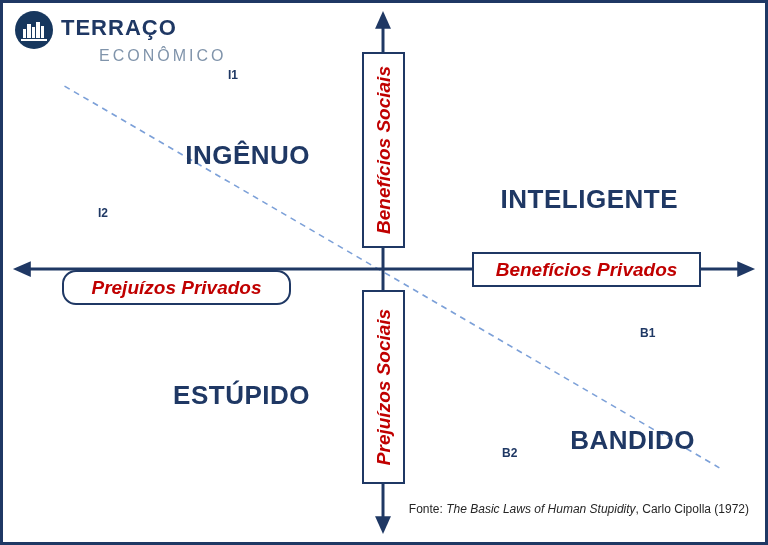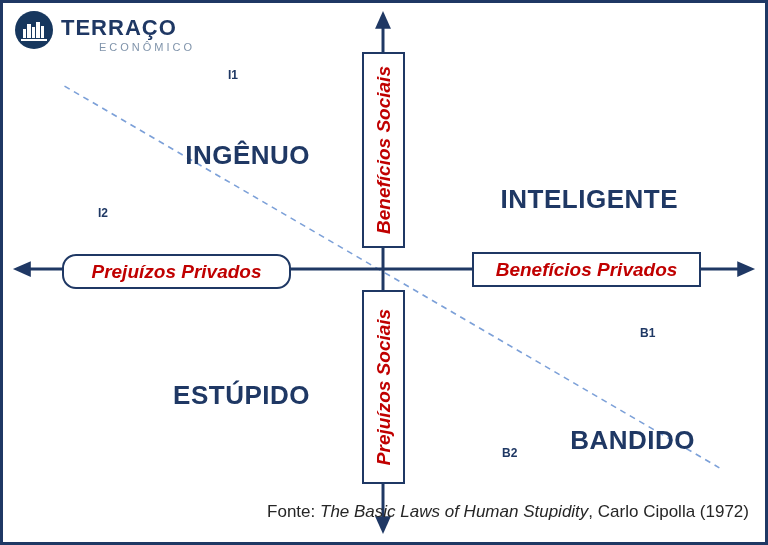--- a/index.html
+++ b/index.html
@@ -66,31 +66,31 @@
   .logo-title {
     position: absolute;
     left: 47px; top: 5px;
     color: var(--navy, #1f3864);
     font-weight: bold;
     font-size: 22px;
     letter-spacing: 1px;
   }
   .logo-subtitle {
     position: absolute;
-    left: 85px; top: 31px;
+    left: 85px; top: 37px;
     color: var(--logo-sub, #8094ab);
-    font-size: 11px;
+    font-size: 16px;
     letter-spacing: 3px;
   }
   .logo-mark { position: absolute; left: 0; top: 0; }
   .fonte {
     position: absolute;
     right: 16px; top: 499px;
     color: var(--fonte, #262626);
-    font-size: 17px;
+    font-size: 12px;
     white-space: nowrap;
   }
   .fonte .title { font-style: italic; }
 </style>
 </head>
 <body>
 
 <div class="canvas">
 
   <svg class="overlay" viewBox="0 0 768 545" preserveAspectRatio="none">
@@ -130,21 +130,21 @@
   <div class="marker" style="left:605px; top:323px;margin-left:32px;">B1</div>
   <div class="marker" style="left:499px; top:443px;">B2</div>
 
   <div class="label-box vbox" style="left:359px; top:49px; width:43px; height:196px;">
     <span class="axis-label">Benefícios Sociais</span>
   </div>
   <div class="label-box vbox" style="left:359px; top:287px; width:43px; height:194px;">
     <span class="axis-label">Prejuízos Sociais</span>
   </div>
 
-  <div class="label-box" style="left:59px; top:251px; width:229px; height:35px;border-radius:14px;">
+  <div class="label-box" style="left:59px; top:267px; width:229px; height:35px;border-radius:14px;">
     <span class="axis-label">Prejuízos Privados</span>
   </div>
   <div class="label-box" style="left:469px; top:249px; width:229px; height:35px;">
     <span class="axis-label">Benefícios Privados</span>
   </div>
 
   <div class="fonte">
     <span>Fonte: </span><span class="title">The Basic Laws of Human Stupidity</span><span>, Carlo Cipolla (1972)</span>
   </div>
 

